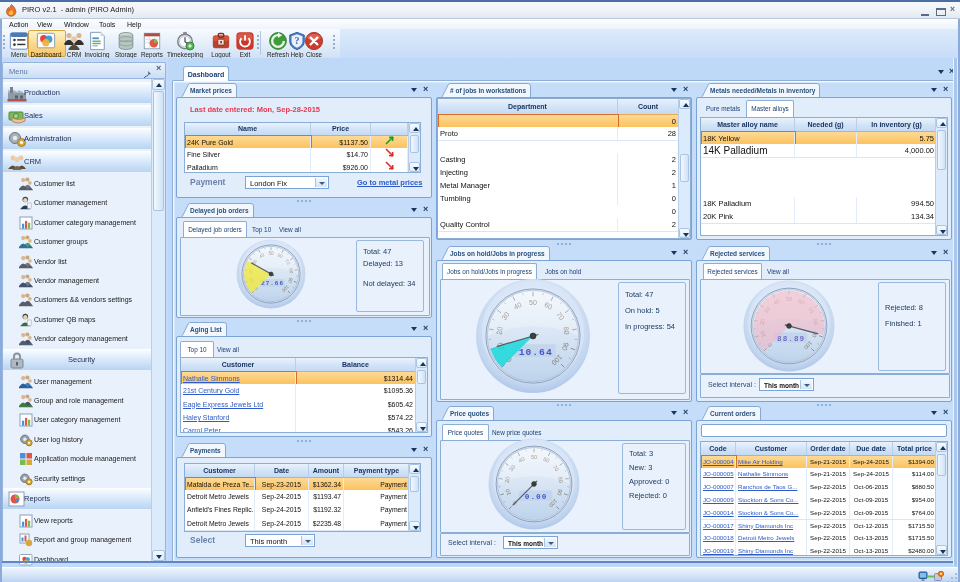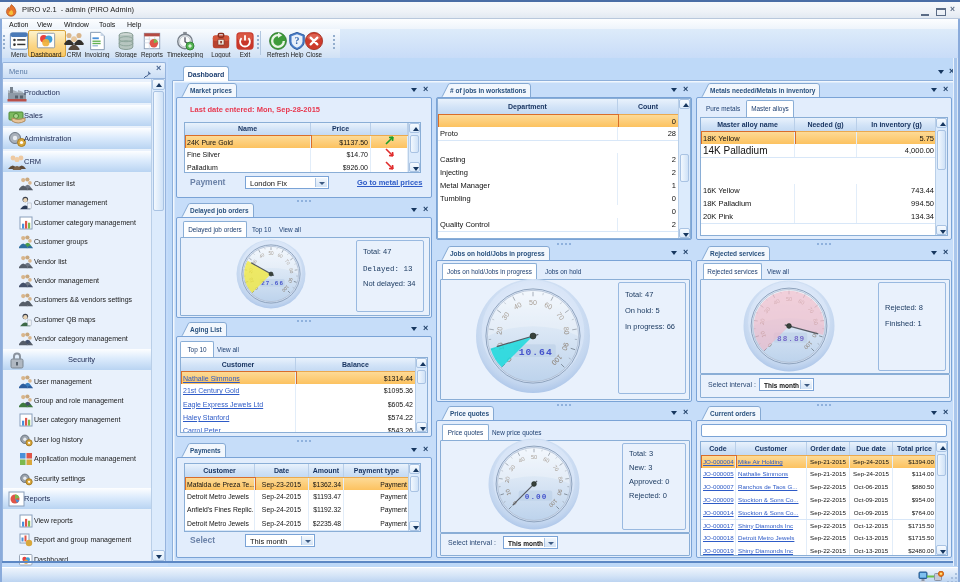--- a/index.html
+++ b/index.html
@@ -457,21 +457,21 @@
 <div class="ptabtx" style="left:190px;top:203px;">Delayed job orders</div>
 <div class="tri" style="left:411px;top:208px;"></div>
 <div class="abs" style="left:423px;top:204px;font-size:9px;font-weight:bold;color:#16365f;">×</div>
 <div class="panel-body" style="left:176px;top:217px;width:256px;height:101px;"></div>
 <div class="gtab on" style="left:183px;top:221px;width:62px;height:16px;">Delayed job orders</div>
 <div class="gtab" style="left:252px;top:222px;">Top 10</div>
 <div class="gtab" style="left:279px;top:222px;">View all</div>
 <div class="cbox" style="left:180px;top:237px;width:248px;height:77px;"></div>
 <div class="ibox" style="left:356px;top:240px;width:66px;height:70px;">
     <div style="position:absolute;left:6px;top:6px;">Total: 47</div>
-    <div style="position:absolute;left:6px;top:24px;font-family:Liberation Mono, monospace;">Delayed: 13</div>
+    <div style="position:absolute;left:6px;top:18px;">Delayed: 13</div>
     <div style="position:absolute;left:6px;top:38px;">Not delayed: 34</div>
   </div>
 <div class="abs" style="left:181px;top:322px;width:46px;height:15px;"><svg width="46" height="15" viewBox="0 0 46 15">
       <path d="M 7.5 1.2 Q 8.5 0.5 10 0.5 L 43 0.5 Q 45.5 0.5 45.5 3 L 45.5 15 L 0.5 15 Z" fill="#f2f7fd" stroke="#85a9d3" stroke-width="1"></path>
       <path d="M 1.5 14.2 L 44.5 14.2" stroke="#f2f7fd" stroke-width="1.6"></path>
     </svg></div>
 <div class="ptabtx" style="left:190px;top:322px;">Aging List</div>
 <div class="tri" style="left:411px;top:327px;"></div>
 <div class="abs" style="left:423px;top:323px;font-size:9px;font-weight:bold;color:#16365f;">×</div>
 <div class="panel-body" style="left:176px;top:336px;width:256px;height:101px;"></div>
@@ -629,21 +629,21 @@
 <div class="ptabtx" style="left:450px;top:246px;">Jobs on hold/Jobs in progress</div>
 <div class="tri" style="left:671px;top:251px;"></div>
 <div class="abs" style="left:683px;top:247px;font-size:9px;font-weight:bold;color:#16365f;">×</div>
 <div class="panel-body" style="left:436px;top:260px;width:256px;height:142px;"></div>
 <div class="gtab on" style="left:442px;top:263px;width:93px;height:16px;">Jobs on hold/Jobs in progress</div>
 <div class="gtab" style="left:545px;top:264px;">Jobs on hold</div>
 <div class="cbox" style="left:440px;top:279px;width:248px;height:119px;"></div>
 <div class="ibox" style="left:618px;top:282px;width:66px;height:110px;">
     <div style="position:absolute;left:6px;top:7px;">Total: 47</div>
     <div style="position:absolute;left:6px;top:23px;">On hold: 5</div>
-    <div style="position:absolute;left:6px;top:39px;">In progress: 66</div>
+    <div style="position:absolute;left:6px;top:39px;">In progress: 54</div>
   </div>
 <div class="abs" style="left:441px;top:406px;width:53px;height:15px;"><svg width="53" height="15" viewBox="0 0 53 15">
       <path d="M 7.5 1.2 Q 8.5 0.5 10 0.5 L 50 0.5 Q 52.5 0.5 52.5 3 L 52.5 15 L 0.5 15 Z" fill="#f2f7fd" stroke="#85a9d3" stroke-width="1"></path>
       <path d="M 1.5 14.2 L 51.5 14.2" stroke="#f2f7fd" stroke-width="1.6"></path>
     </svg></div>
 <div class="ptabtx" style="left:450px;top:406px;">Price quotes</div>
 <div class="tri" style="left:671px;top:411px;"></div>
 <div class="abs" style="left:683px;top:407px;font-size:9px;font-weight:bold;color:#16365f;">×</div>
 <div class="panel-body" style="left:436px;top:420px;width:256px;height:138px;"></div>
 <div class="gtab on" style="left:442px;top:424px;width:45px;height:16px;">Price quotes</div>
@@ -680,25 +680,20 @@
     <div class="tr sel" style="top:13.0px;height:13.2px;">
       <div class="c" style="left:0px;width:94px;line-height:13.2px;font-size:7.5px;">18K Yellow</div>
       <div class="c" style="left:94px;width:62px;line-height:13.2px;font-size:7.5px;text-align:right;"></div>
       <div class="c" style="left:156px;width:80px;line-height:13.2px;font-size:7.5px;text-align:right;">5.75</div>
       <div style="position:absolute;left:0;top:-1px;width:93px;height:12.2px;border:1px solid #d96d2a;"></div>
     </div>
     <div class="tr" style="top:26.2px;height:13.2px;">
       <div class="c" style="left:0px;width:94px;line-height:13.2px;font-size:10px;">14K Palladium</div>
       <div class="c" style="left:94px;width:62px;line-height:13.2px;font-size:7.5px;text-align:right;"></div>
       <div class="c" style="left:156px;width:80px;line-height:13.2px;font-size:7.5px;text-align:right;">4,000.00</div>
-    </div>
-    <div class="tr" style="top:65.8px;height:13.2px;">
-      <div class="c" style="left:0px;width:94px;line-height:13.2px;font-size:7.5px;">16K Yellow</div>
-      <div class="c" style="left:94px;width:62px;line-height:13.2px;font-size:7.5px;text-align:right;"></div>
-      <div class="c" style="left:156px;width:80px;line-height:13.2px;font-size:7.5px;text-align:right;">743.44</div>
     </div>
     <div class="tr" style="top:79.0px;height:13.2px;">
       <div class="c" style="left:0px;width:94px;line-height:13.2px;font-size:7.5px;">18K Palladium</div>
       <div class="c" style="left:94px;width:62px;line-height:13.2px;font-size:7.5px;text-align:right;"></div>
       <div class="c" style="left:156px;width:80px;line-height:13.2px;font-size:7.5px;text-align:right;">994.50</div>
     </div>
     <div class="tr" style="top:92.2px;height:13.2px;">
       <div class="c" style="left:0px;width:94px;line-height:13.2px;font-size:7.5px;">20K Pink</div>
       <div class="c" style="left:94px;width:62px;line-height:13.2px;font-size:7.5px;text-align:right;"></div>
       <div class="c" style="left:156px;width:80px;line-height:13.2px;font-size:7.5px;text-align:right;">134.34</div>

